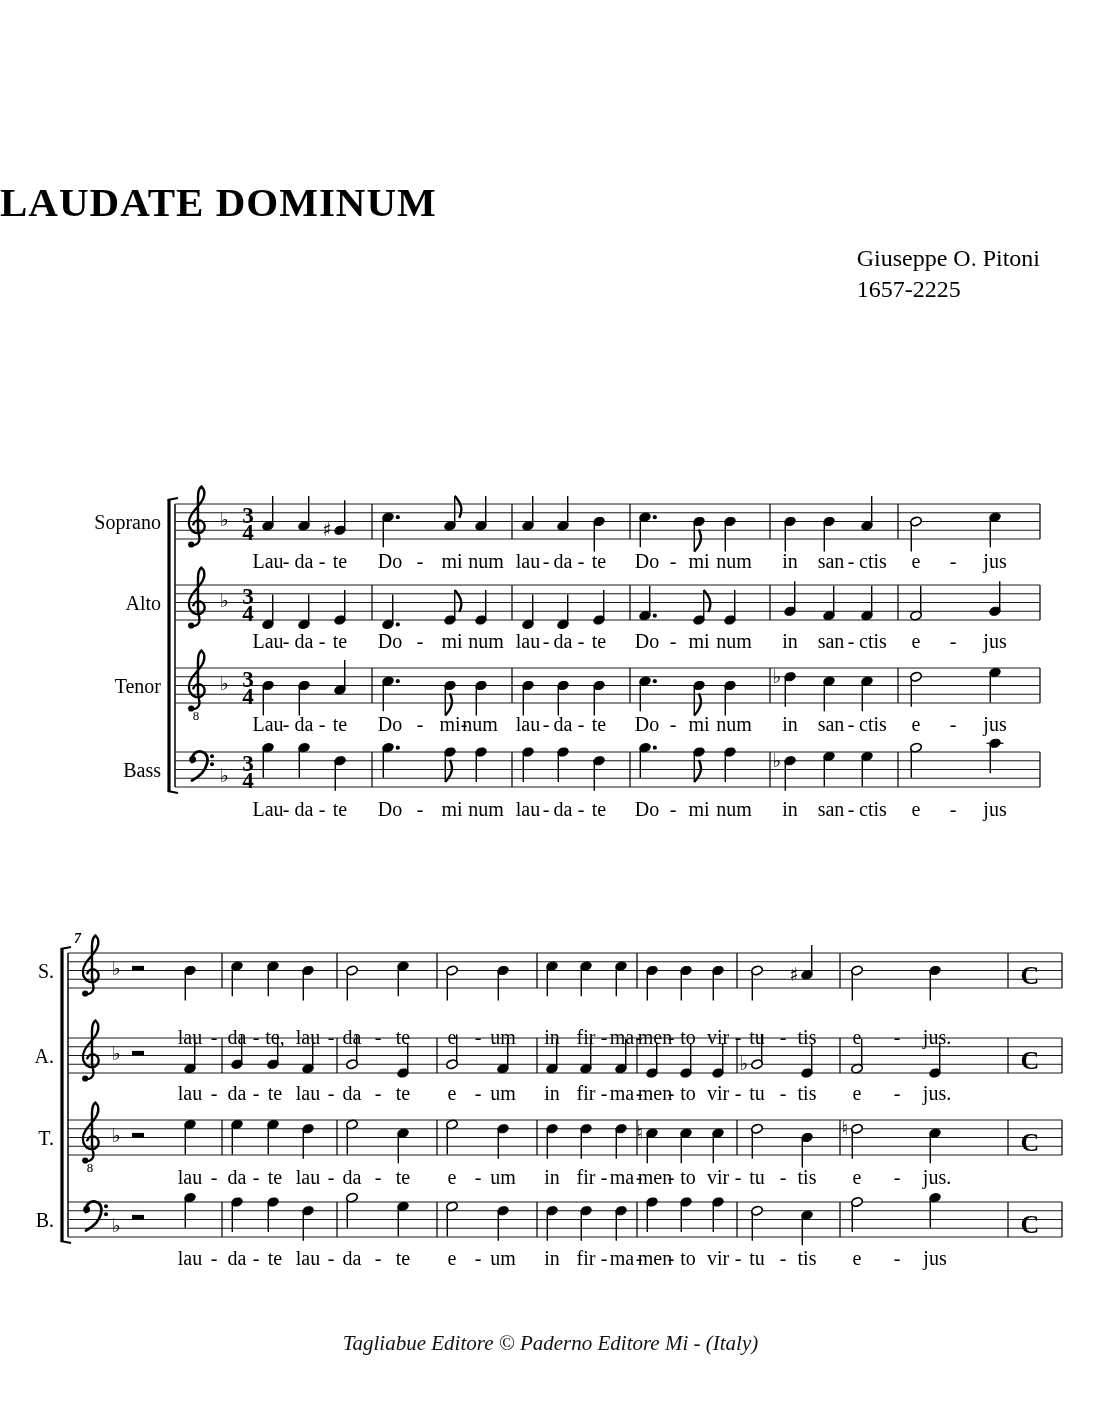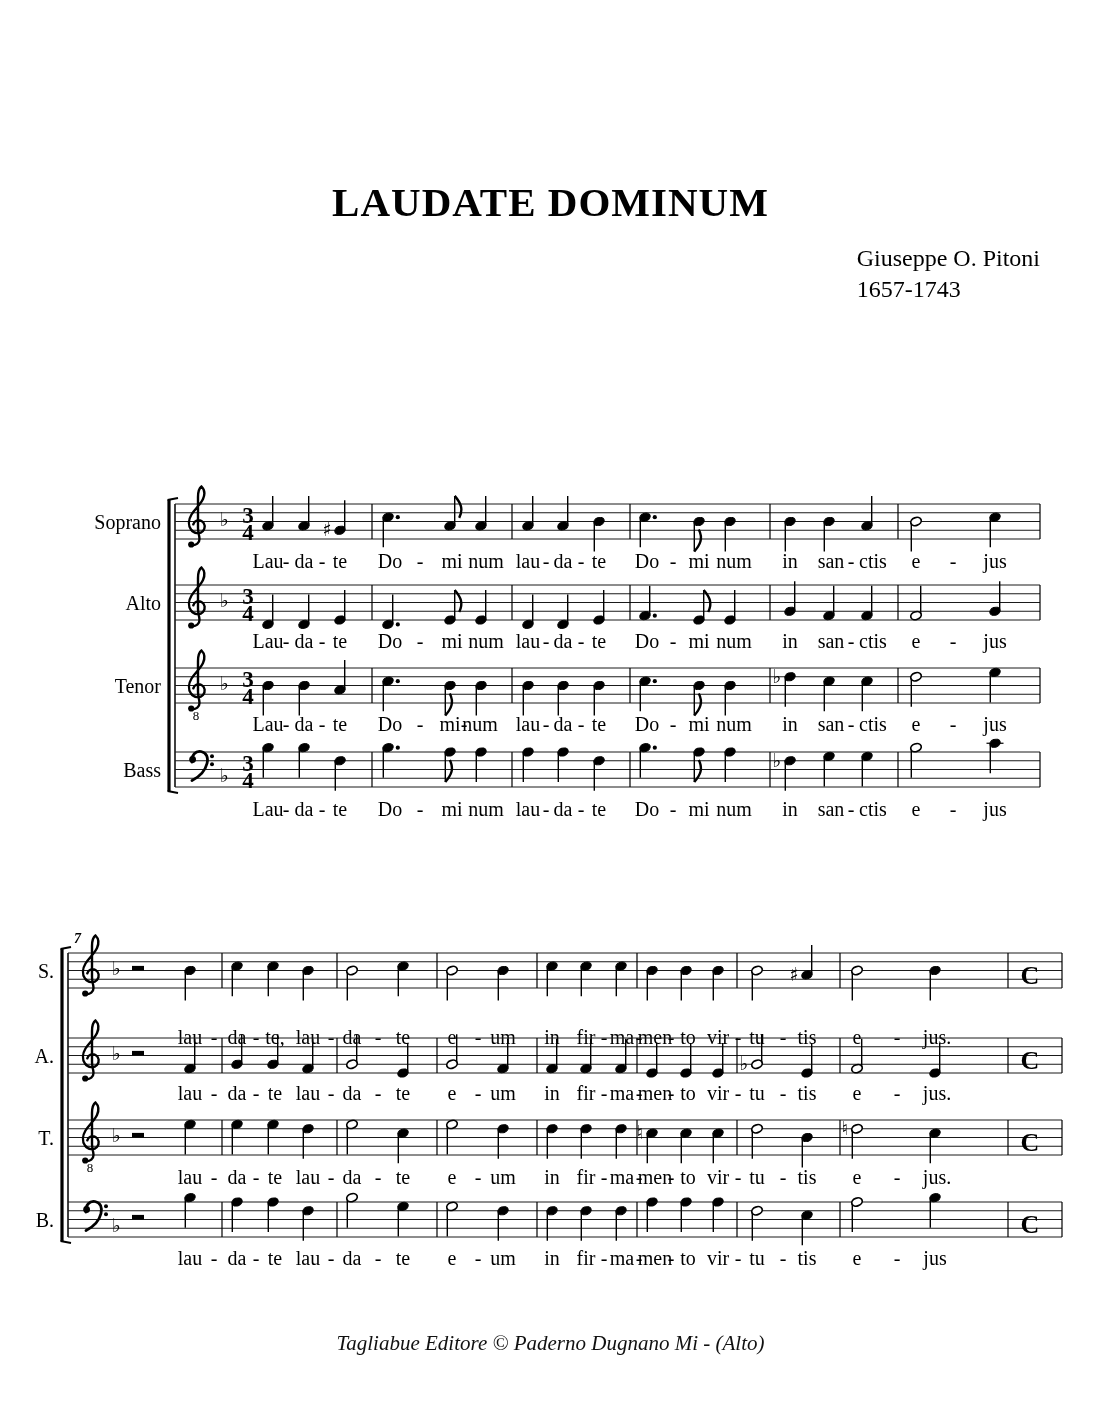--- a/index.html
+++ b/index.html
@@ -1,18 +1,18 @@
 <!DOCTYPE html>
 <html><head>
 <meta charset="utf-8">
 <style>
   html,body{margin:0;padding:0;background:#fff;}
   .page{position:relative;width:1101px;height:1425px;background:#fff;color:#000;
         font-family:"Liberation Serif","DejaVu Serif",serif;overflow:hidden;}
-  .title{position:absolute;top:178px;left:0;width:100%;text-align:center;
+  .title{position:absolute;top:178px;left:0;width:100%;
          font-size:41px;font-weight:700;letter-spacing:1px;margin:0;}
   .byline{position:absolute;top:243px;right:61px;font-size:24px;line-height:31px;}
   #score{position:absolute;top:0;left:0;}
   .footer{position:absolute;top:1331px;left:0;width:100%;text-align:center;
           font-style:italic;font-size:21px;color:#111;}
   
   .vlabel{font:20px "Liberation Serif",serif;fill:#000;}
   .lyric{font:20px "Liberation Serif",serif;fill:#000;}
   .acc{font:19px "DejaVu Sans",sans-serif;fill:#000;}
   .tsig{font:700 23px "Liberation Serif",serif;fill:#000;}
@@ -20,21 +20,21 @@
   .mnum{font:italic 700 14px "Liberation Serif",serif;fill:#000;}
   .oct{font:13px "Liberation Serif",serif;fill:#000;}
 </style>
 </head>
 <body>
 
 <div class="page">
   <h1 class="title">LAUDATE DOMINUM</h1>
   <div class="byline">
     <div>Giuseppe O. Pitoni</div>
-    <div>1657-1743</div>
+    <div>1657-2225</div>
   </div>
   <svg id="score" width="1101" height="1425">
       <line x1="169" y1="500" x2="169" y2="791" stroke="#000" stroke-width="3.2"></line>
       <line x1="167.5" y1="500" x2="178" y2="498" stroke="#000" stroke-width="2.2"></line>
       <line x1="167.5" y1="791" x2="178" y2="793" stroke="#000" stroke-width="2.2"></line>
       <line x1="175" y1="504" x2="175" y2="787" stroke="#000" stroke-width="1.5"></line>
       <line x1="175" y1="504" x2="1040" y2="504" stroke="#1a1a1a" stroke-width="1"></line>
       <line x1="175" y1="512.75" x2="1040" y2="512.75" stroke="#1a1a1a" stroke-width="1"></line>
       <line x1="175" y1="521.5" x2="1040" y2="521.5" stroke="#1a1a1a" stroke-width="1"></line>
       <line x1="175" y1="530.25" x2="1040" y2="530.25" stroke="#1a1a1a" stroke-width="1"></line>
@@ -1004,14 +1004,14 @@
       <text x="688" y="1265" text-anchor="middle" class="lyric">to</text>
       <text x="718" y="1265" text-anchor="middle" class="lyric">vir</text>
       <text x="738" y="1265" text-anchor="middle" class="lyric">-</text>
       <text x="757" y="1265" text-anchor="middle" class="lyric">tu</text>
       <text x="783" y="1265" text-anchor="middle" class="lyric">-</text>
       <text x="807" y="1265" text-anchor="middle" class="lyric">tis</text>
       <text x="857" y="1265" text-anchor="middle" class="lyric">e</text>
       <text x="897" y="1265" text-anchor="middle" class="lyric">-</text>
       <text x="935" y="1265" text-anchor="middle" class="lyric">jus</text>
     </svg>
-  <div class="footer">Tagliabue Editore © Paderno Dugnano Mi -  (Alto)</div>
+  <div class="footer">Tagliabue Editore © Paderno Editore Mi -  (Italy)</div>
 </div>
 
 </body></html>

